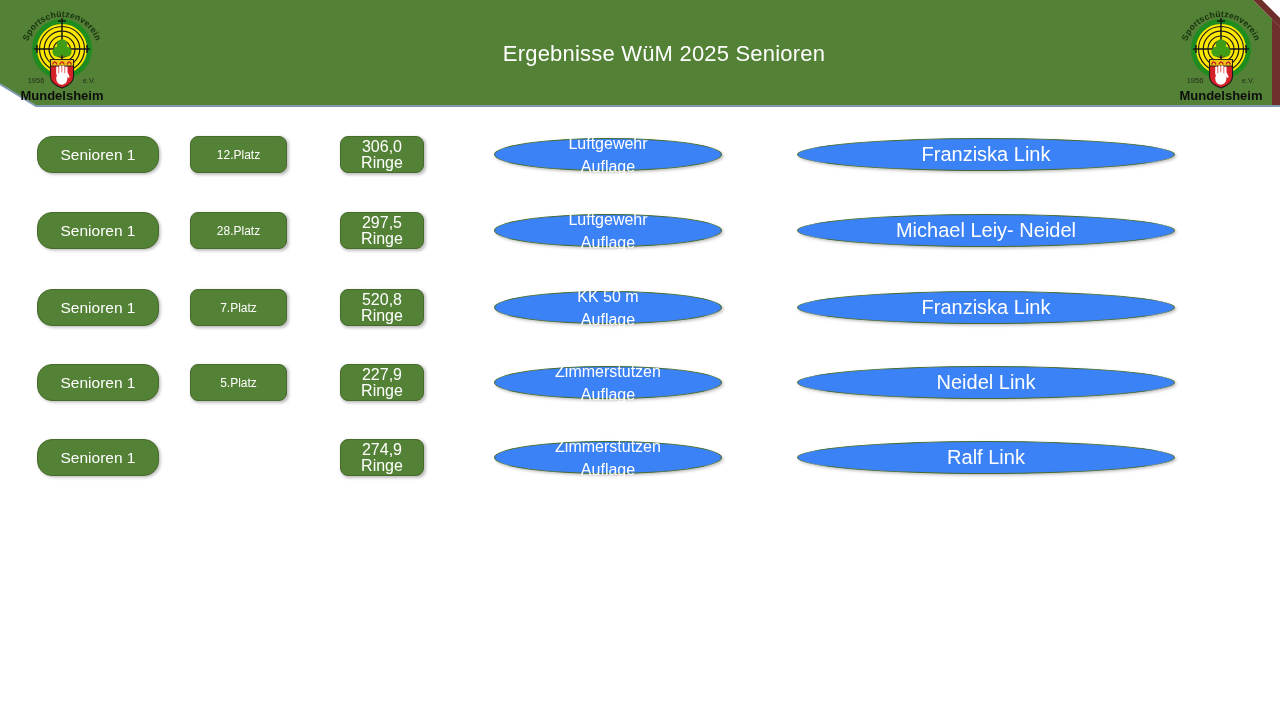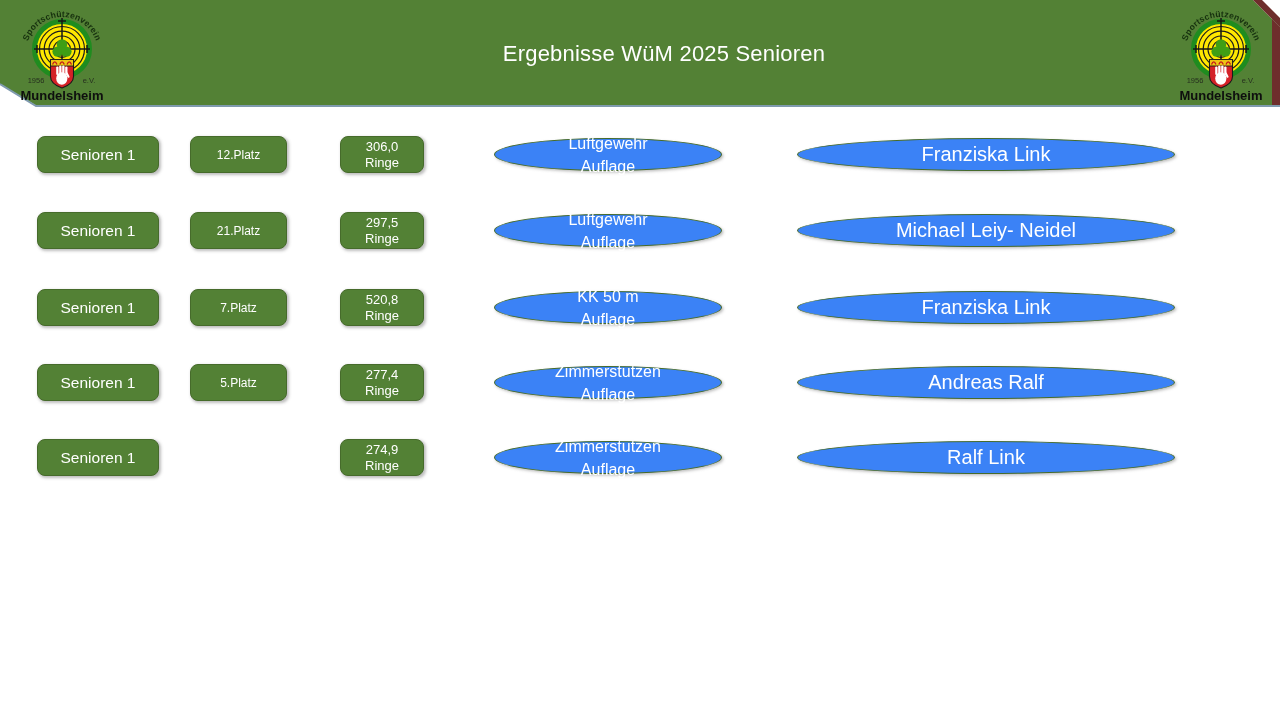--- a/index.html
+++ b/index.html
@@ -10,23 +10,23 @@
          font-size:22px;letter-spacing:.2px;padding-left:48px;}
   .logo{position:absolute;top:3px;width:106px;height:102px;}
   .logo-left{left:7px;}
   .logo-right{left:1166px;}
   .row{position:absolute;left:0;width:1280px;height:38px;}
   .r1{top:136px}.r2{top:212px}.r3{top:289px}.r4{top:364px}.r5{top:439px}
   .box{position:absolute;top:0;box-sizing:border-box;height:37px;background:#538135;
        border:1.6px solid #466b2b;border-radius:8px;color:#fff;display:flex;
        flex-direction:column;align-items:center;justify-content:center;text-align:center;
        box-shadow:1.5px 1.5px 3px rgba(110,110,110,.45);}
-  .group{left:37px;width:122px;font-size:15.5px;}
+  .group{left:37px;width:122px;font-size:15.5px;border-radius:15px;}
   .place{left:190px;width:97px;font-size:12px;}
-  .score{left:340px;width:84px;font-size:13px;line-height:15.5px;}
+  .score{left:340px;width:84px;font-size:16px;line-height:15.5px;}
   .ellipse{position:absolute;top:2px;height:33px;box-sizing:border-box;background:#3b82f6;
        border:1.5px solid #466b2b;border-radius:50%;color:#fff;display:flex;
        flex-direction:column;align-items:center;justify-content:center;text-align:center;
        box-shadow:1.5px 1.5px 3px rgba(110,110,110,.45);}
   .discipline{left:494px;width:228px;font-size:16px;line-height:23px;overflow:visible;}
   .name{left:797px;width:378px;font-size:20px;}
   .logo-arc{letter-spacing:.2px;}
 </style>
 </head>
 <body>
@@ -93,21 +93,21 @@
     </div>
     <div class="ellipse discipline">
       <div>Luftgewehr</div>
       <div>Auflage</div>
     </div>
     <div class="ellipse name">Franziska Link</div>
   </div>
 
   <div class="row r2">
     <div class="box group">Senioren 1</div>
-    <div class="box place">21.Platz</div>
+    <div class="box place">28.Platz</div>
     <div class="box score">
       <div>297,5</div>
       <div>Ringe</div>
     </div>
     <div class="ellipse discipline">
       <div>Luftgewehr</div>
       <div>Auflage</div>
     </div>
     <div class="ellipse name">Michael Leiy- Neidel</div>
   </div>
@@ -123,28 +123,28 @@
       <div>KK 50 m</div>
       <div>Auflage</div>
     </div>
     <div class="ellipse name">Franziska Link</div>
   </div>
 
   <div class="row r4">
     <div class="box group">Senioren 1</div>
     <div class="box place">5.Platz</div>
     <div class="box score">
-      <div>277,4</div>
+      <div>227,9</div>
       <div>Ringe</div>
     </div>
     <div class="ellipse discipline">
       <div>Zimmerstutzen</div>
       <div>Auflage</div>
     </div>
-    <div class="ellipse name">Andreas Ralf</div>
+    <div class="ellipse name">Neidel Link</div>
   </div>
 
   <div class="row r5">
     <div class="box group">Senioren 1</div>
     <div class="box score">
       <div>274,9</div>
       <div>Ringe</div>
     </div>
     <div class="ellipse discipline">
       <div>Zimmerstutzen</div>

